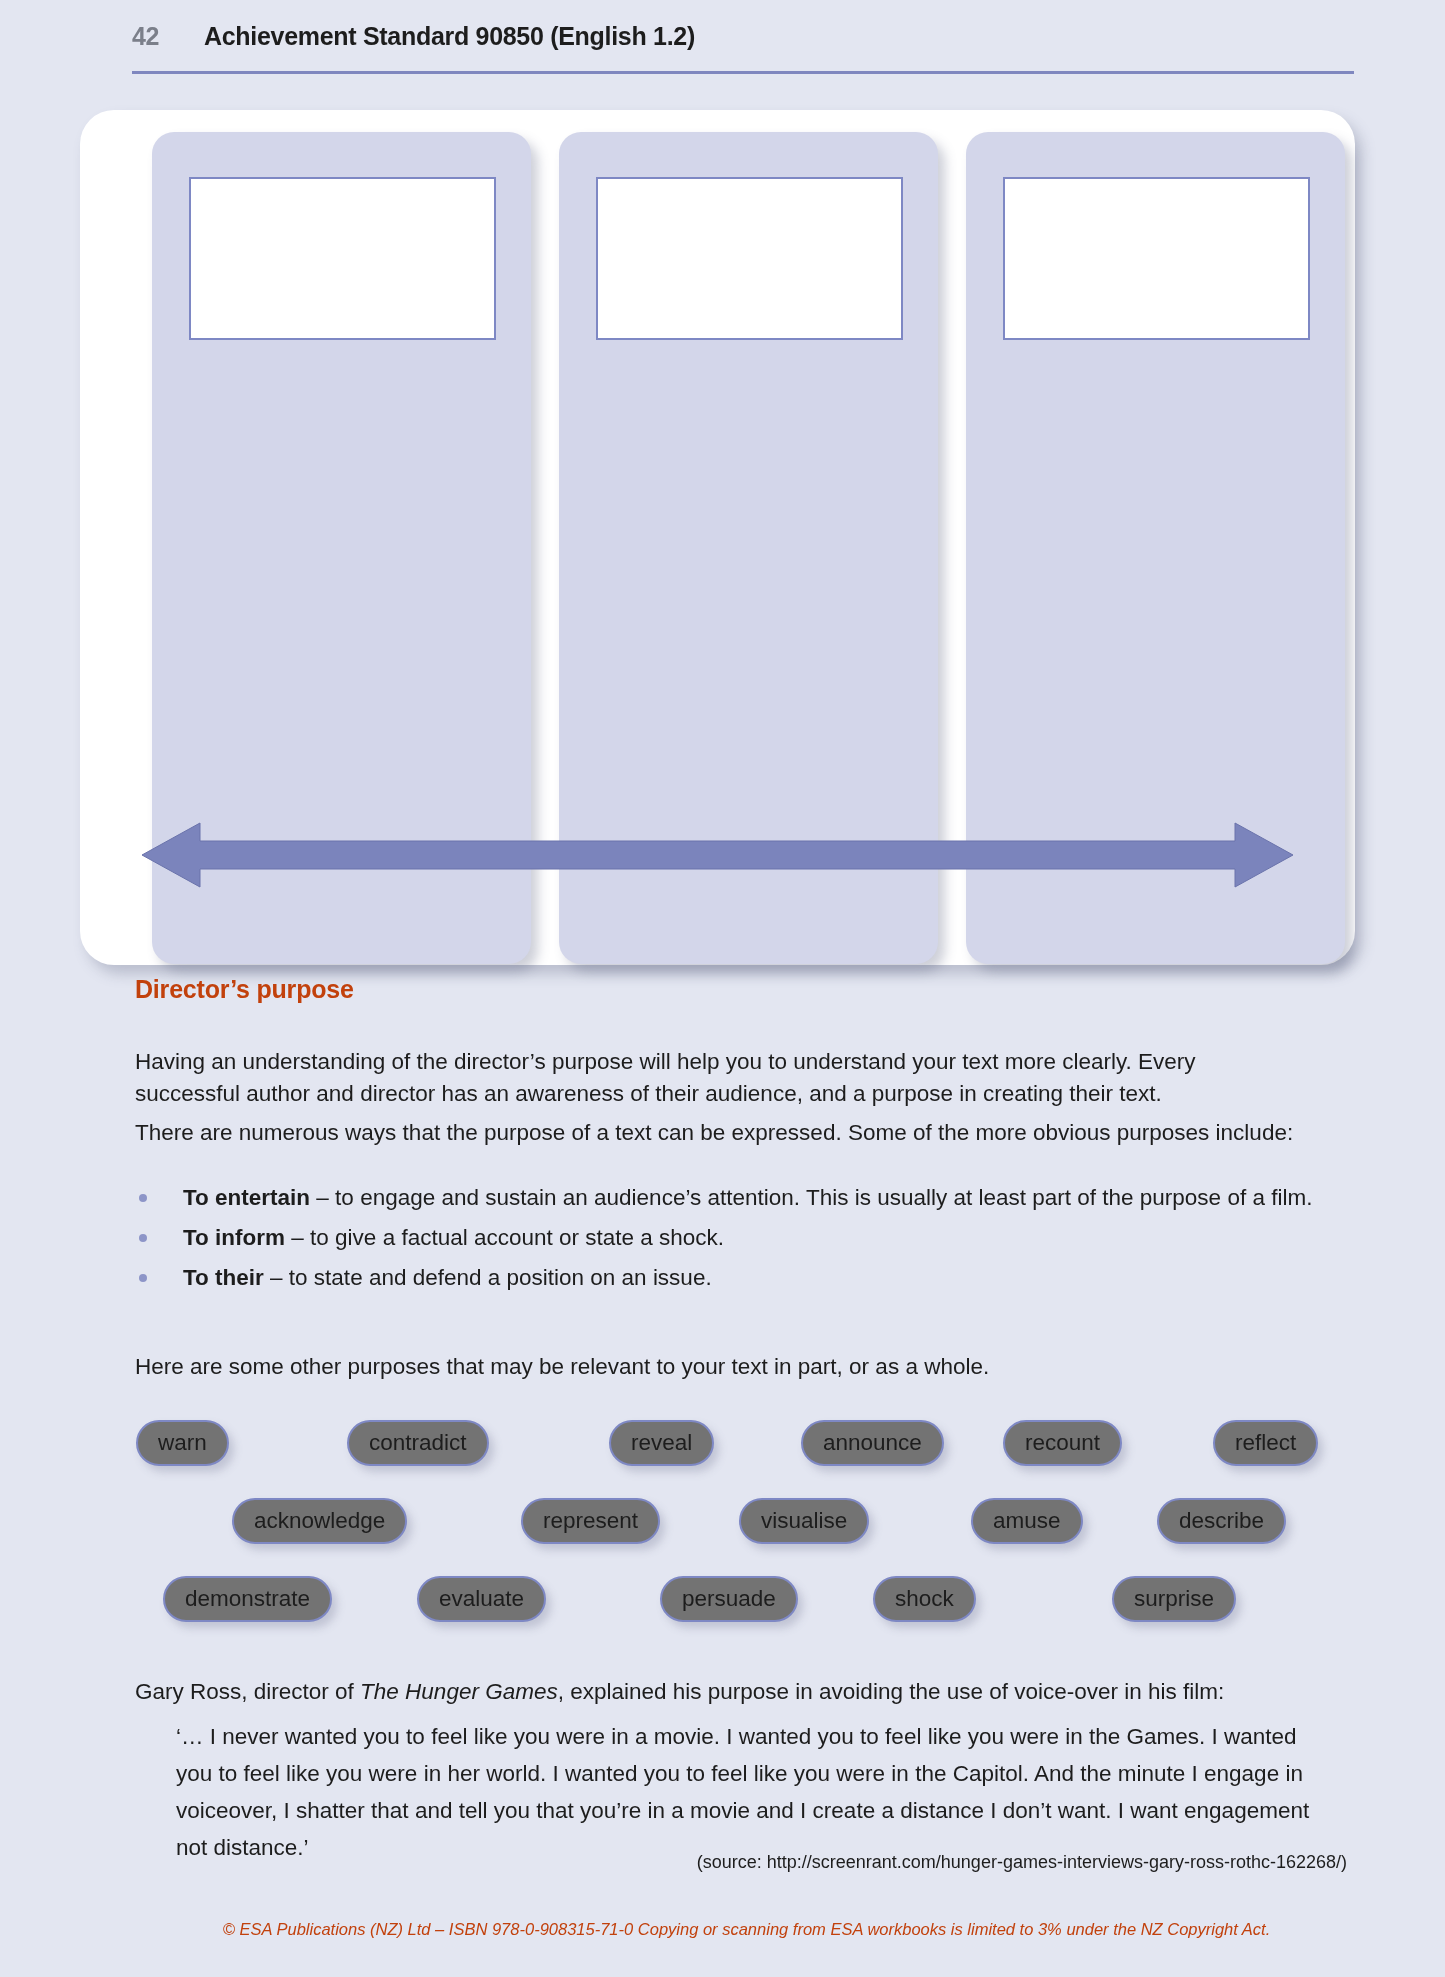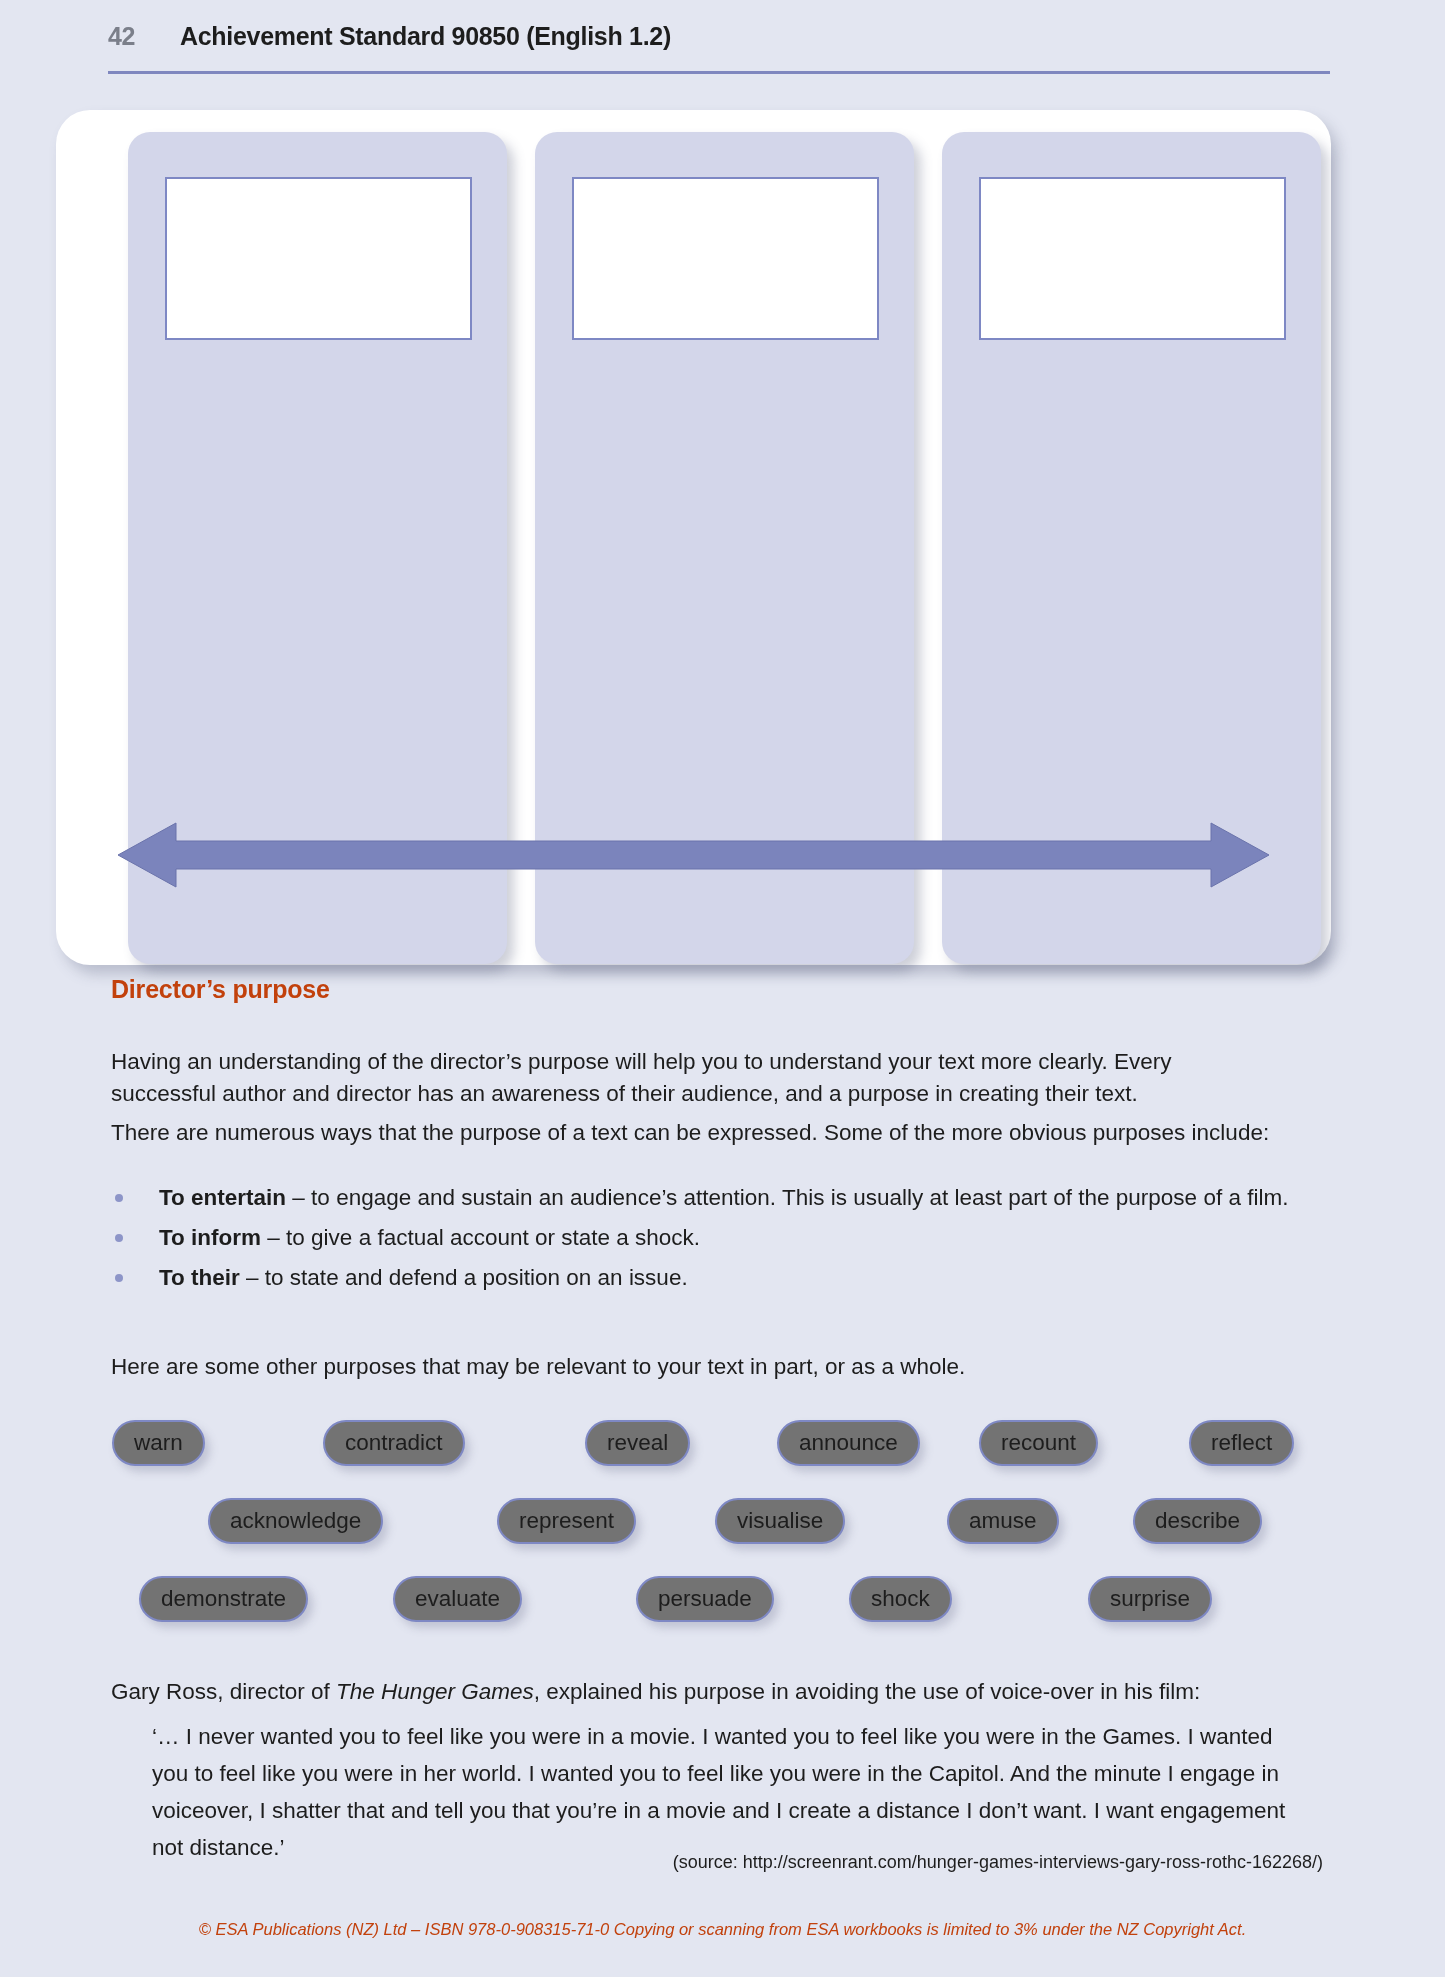--- a/index.html
+++ b/index.html
@@ -13,20 +13,21 @@
     font-family: "Liberation Sans", sans-serif;
     color: #1d1d1d;
     overflow: hidden;
     position: relative;
   }
 
   .page {
     position: relative;
     width: 1142px;
     height: 1977px;
+    margin-left: 24px;
   }
 
   
   .header {
     position: absolute;
     left: 108px;
     top: 22px;
     width: 1225px;
     display: flex;
     align-items: baseline;

